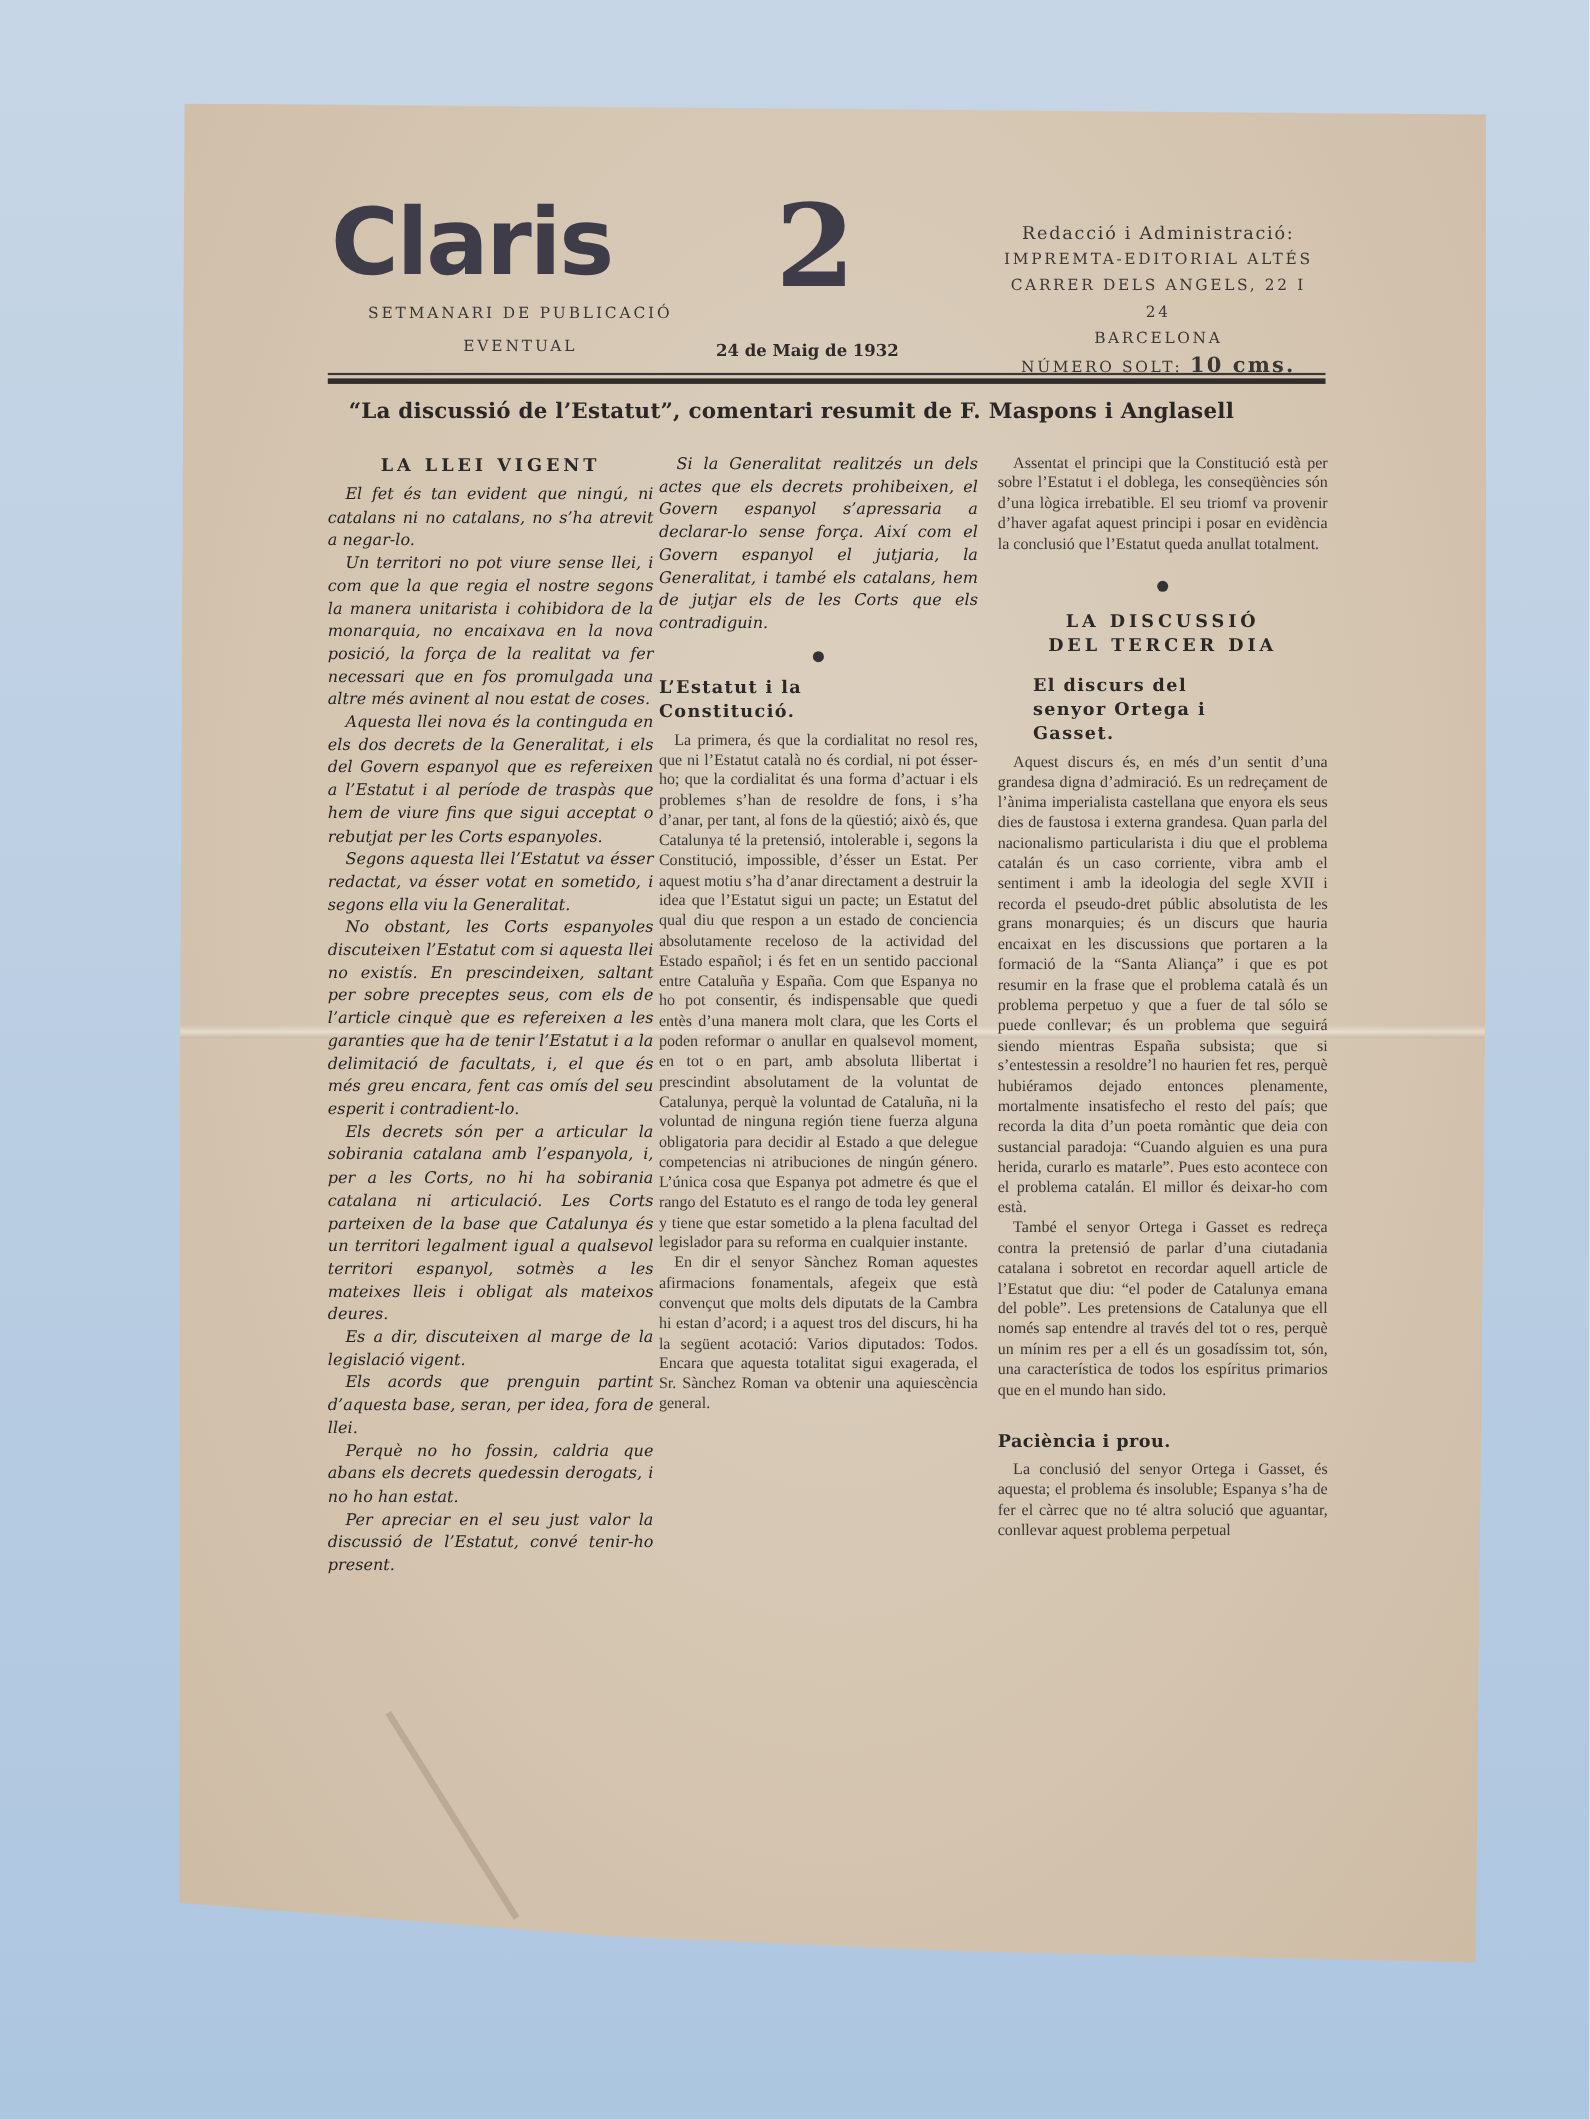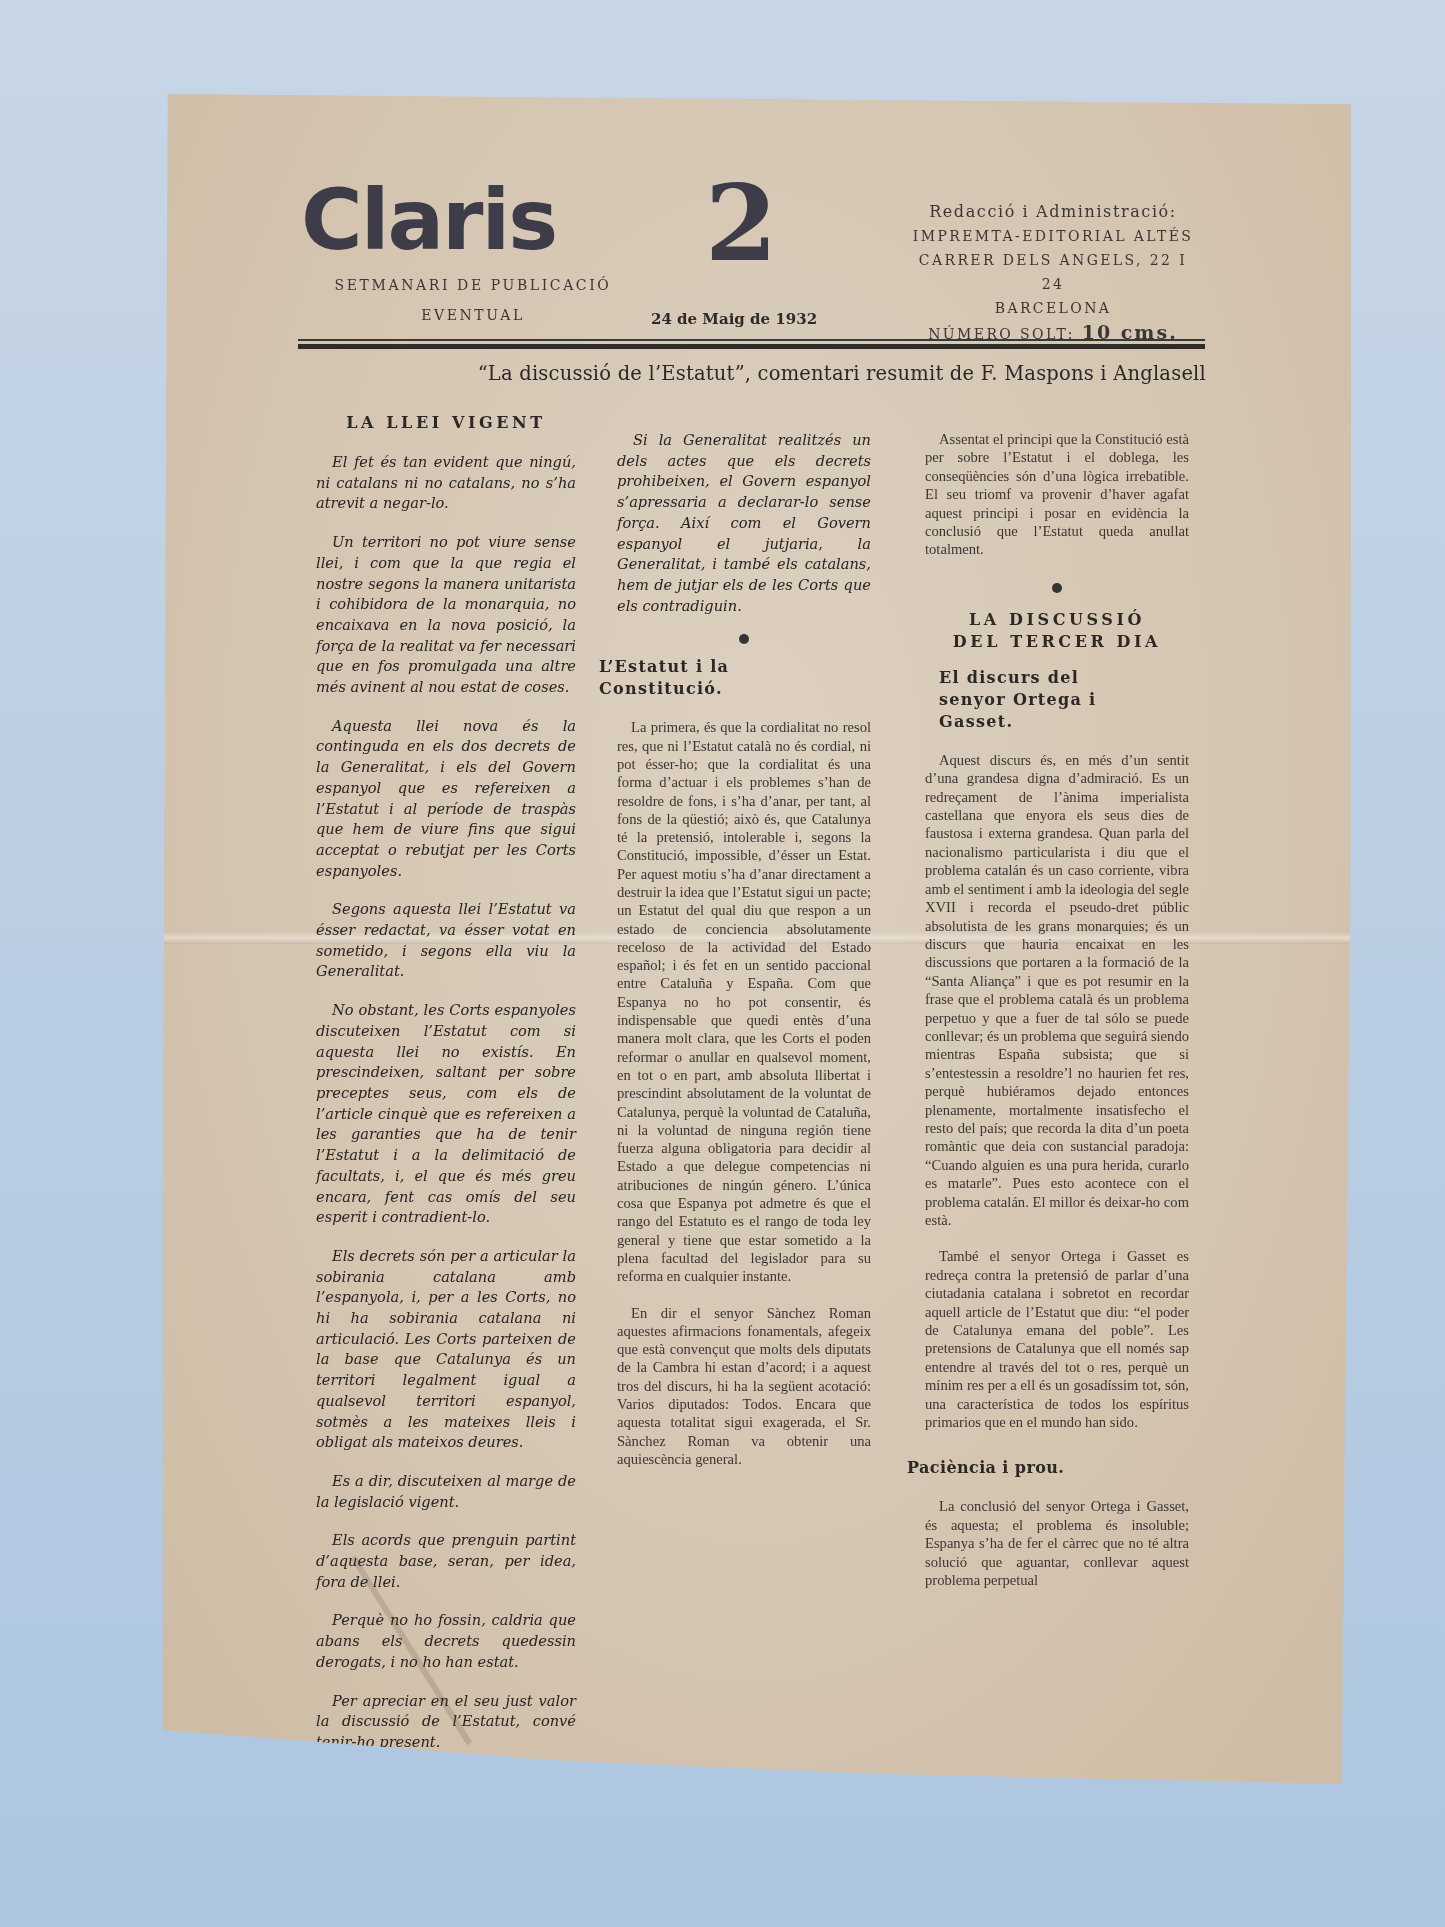--- a/index.html
+++ b/index.html
@@ -48,41 +48,41 @@
   .admin {
     position: absolute; left: 745px; top: 106px; width: 290px; text-align: center;
     font-size: 14px; letter-spacing: 2.4px; color: #3a3634; line-height: 24px;
   }
   .admin .a-title { font-size: 16px; letter-spacing: 1.6px; }
   .admin .a-price-val { font-weight: bold; font-size: 19px; letter-spacing: 2px; }
   .rule-thin { position: absolute; left: 135px; top: 245px; width: 907px; height: 2px; background: #3b3836; }
   .rule-thick { position: absolute; left: 135px; top: 250px; width: 907px; height: 5px; background: #2f2c2b; }
 
   .headline {
-    position: absolute; left: 138px; top: 268px; width: 905px; text-align: right;
-    font-family: "DejaVu Serif", serif; font-weight: normal; font-size: 19.5px; color: #2a2726; letter-spacing: 0.2px;
+    position: absolute; left: 154px; top: 268px; width: 905px; text-align: left;
+    font-family: "DejaVu Serif", serif; font-weight: bold; font-size: 19.5px; color: #2a2726; letter-spacing: 0.2px;
   }
 
   
   .col { position: absolute; top: 318px; }
   .col1 { left: 135px; width: 296px; }
   .col2 { left: 436px; width: 290px; }
   .col3 { left: 744px; width: 300px; }
   .sec-head {
     font-family: "DejaVu Serif", serif; font-weight: bold; text-align: center;
     font-size: 16px; letter-spacing: 3.6px; margin: 0; line-height: 22px;
   }
   .sub-head {
     font-family: "DejaVu Serif", serif; font-weight: bold; font-size: 16px;
     letter-spacing: 1.3px; margin: 0; line-height: 22px;
   }
   .dot {
     width: 10px; height: 10px; border-radius: 50%; background: #333; margin: 0 auto;
   }
-  p { margin: 18px; }
+  p { margin: 0; }
   .it {
     font-family: "DejaVu Serif", serif; font-style: italic;
     font-size: 14.6px; line-height: 20.7px; text-align: justify; color: #262322;
   }
   .it p { text-indent: 16px; }
   .rm {
     font-family: "Liberation Serif", serif;
     font-size: 14.6px; line-height: 18.3px; text-align: justify; color: #3a3634;
   }
   .rm p { text-indent: 14px; }

